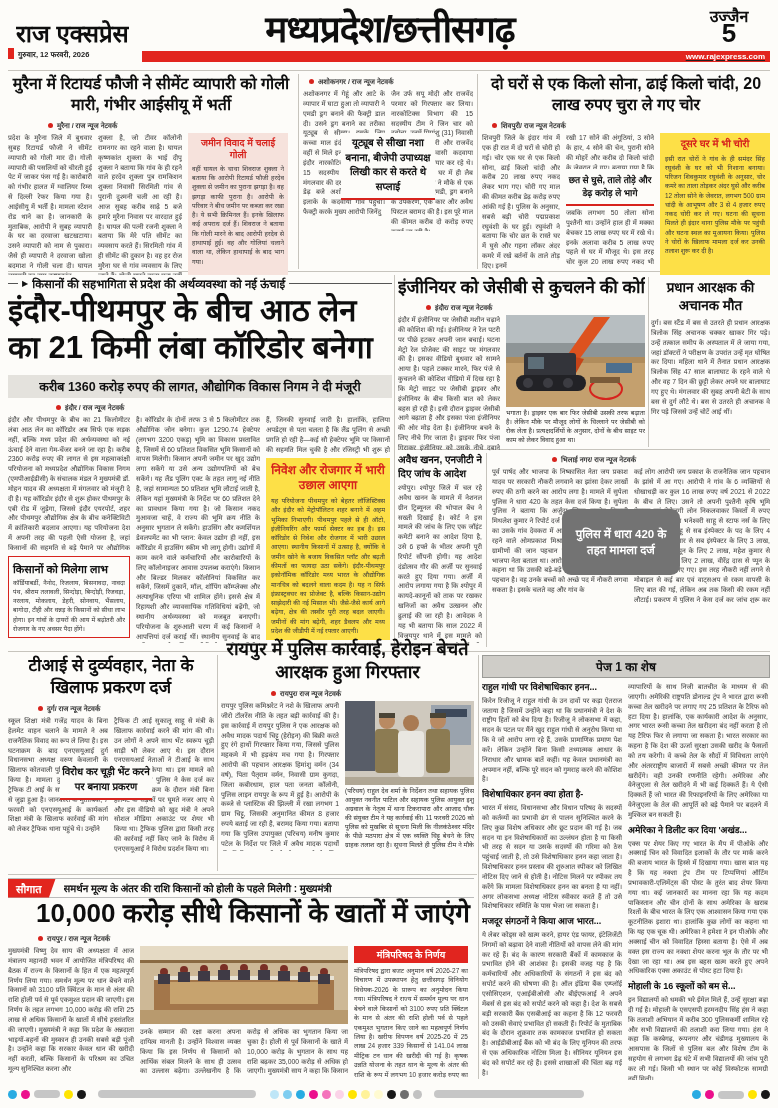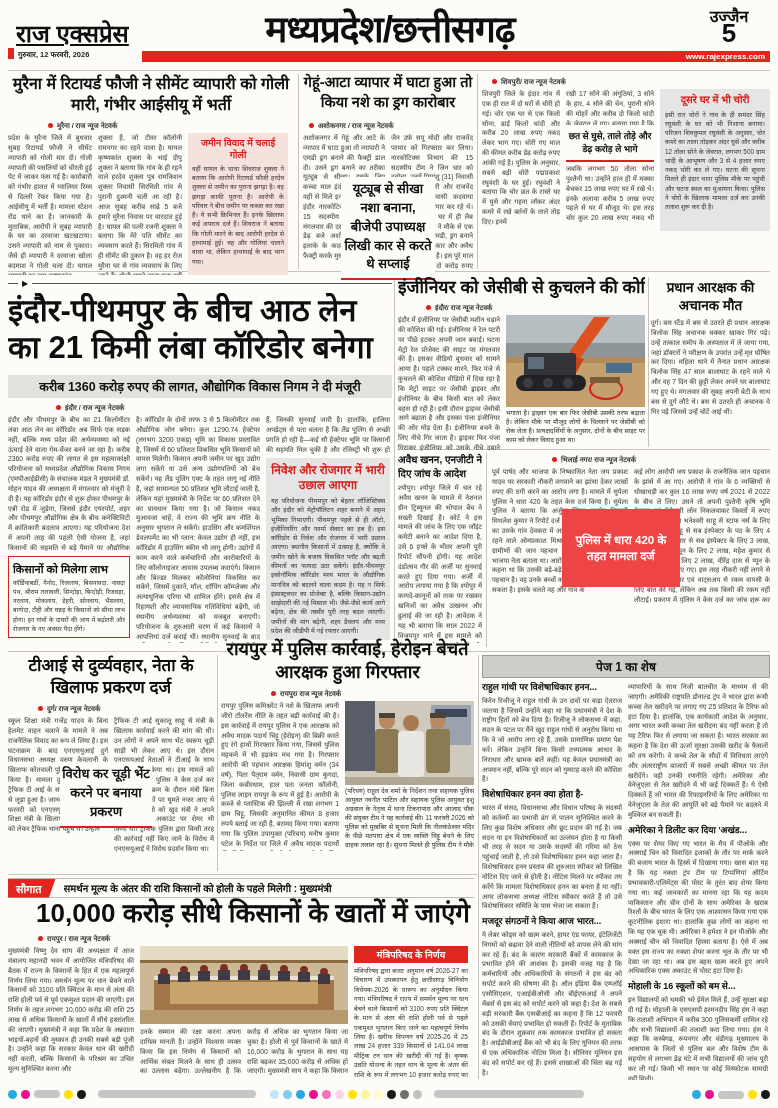--- a/index.html
+++ b/index.html
@@ -8,42 +8,42 @@
   .abs { position:absolute; }
   .bt { font-size:6.8px; line-height:1.45; text-align:justify; color:#3b3b3b; overflow:hidden; }
   .hl { font-weight:bold; color:#0e0e0e; overflow:hidden; }
   .byline { display:flex; align-items:center; gap:4px; font-size:7px; font-weight:bold; color:#3a3a3a; }
   .dot { width:5px; height:5px; border-radius:50%; background:#d7231d; flex:0 0 auto; }
   .vrule { position:absolute; width:1px; background:#c7c4bd; }
   .hrule { position:absolute; height:1px; background:#c7c4bd; }
   .cols { display:flex; gap:6px; }
   .col { overflow:hidden; }
   .pinkbox { background:#f6e2dc; padding:4px; overflow:hidden; }
-  .graybox { background:#e5e5e5; padding:5px; overflow:hidden; }
+  .graybox { background:#fde047; padding:5px; overflow:hidden; }
   .boxtitle { color:#d7231d; font-weight:bold; font-size:9.5px; text-align:center; line-height:1.25; margin-bottom:3px; }
-  .inset-note { background:#fdfcf9; font-weight:bold; font-size:13px; text-align:center; line-height:1.45; border-bottom:2.5px solid #d7231d; padding:3px 2px 4px; color:#111; }
-  .redstamp { background:#ef4444; color:#fff; font-weight:bold; font-size:11.5px; line-height:1.4; text-align:center; padding:23px 4px; }
+  .inset-note { background:#fdfcf9; font-weight:bold; font-size:10px; text-align:center; line-height:1.45; border-bottom:2.5px solid #d7231d; padding:3px 2px 4px; color:#111; }
+  .redstamp { background:#737373; color:#fff; font-weight:bold; font-size:11.5px; line-height:1.4; text-align:center; padding:17px 4px;border-radius:9px; }
   .itemhead { font-weight:bold; font-size:9px; color:#101010; margin:5px 0 2px; line-height:1.3; }
   .photo { display:block; }
   .cap { font-size:6.4px; line-height:1.4; text-align:justify; color:#333; overflow:hidden; }
   .mark { display:inline-block; width:9px; height:9px; border-radius:50%; margin-right:4px; vertical-align:middle; }
   .pill { display:inline-block; height:8px; border-radius:4px; background:#c6c6c6; margin-right:4px; vertical-align:middle; }
 </style>
 </head>
 <body>
 
-<div class="abs hl" style="left:16px;top:16px;font-size:24px;text-decoration:underline;">राज एक्सप्रेस</div>
+<div class="abs hl" style="left:16px;top:16px;font-size:24px;">राज एक्सप्रेस</div>
 <div class="abs" style="left:8px;top:47px;width:132px;height:13px;display:flex;align-items:center;gap:4px;">
   <span style="width:6px;height:11px;background:#e2251e;display:inline-block;"></span>
   <span style="font-size:7.5px;font-weight:bold;color:#222;">गुरुवार, 12 फरवरी, 2026</span>
 </div>
 <div class="abs hl" style="left:168px;top:2px;width:444px;text-align:center;font-size:37px;letter-spacing:-1px;">मध्यप्रदेश/छत्तीसगढ़</div>
 <div class="abs hl" style="left:688px;top:5px;width:82px;text-align:center;font-size:16px;">उज्जैन</div>
 <div class="abs hl" style="left:688px;top:18px;width:82px;text-align:center;font-size:26px;">5</div>
-<div class="abs" style="left:142px;top:51px;width:628px;height:11px;background:#e2251e;display:flex;justify-content:flex-end;align-items:center;padding-right:5px;">
+<div class="abs" style="left:142px;top:51px;width:628px;height:11px;background:#e2251e;display:flex;justify-content:flex-end;align-items:center;padding-right:5px;text-decoration:underline;">
   <span style="color:#fff;font-size:8px;font-weight:bold;">www.rajexpress.com</span>
 </div>
 
 <div class="hrule" style="left:8px;top:70px;width:762px;"></div>
 <div class="vrule" style="left:298px;top:74px;height:195px;"></div>
 <div class="vrule" style="left:477px;top:74px;height:195px;"></div>
 <div class="hrule" style="left:8px;top:271px;width:762px;"></div>
 <div class="vrule" style="left:394px;top:275px;height:374px;"></div>
 <div class="vrule" style="left:648px;top:277px;height:170px;"></div>
 <div class="hrule" style="left:398px;top:449px;width:372px;"></div>
@@ -63,35 +63,35 @@
     <div class="col bt" style="width:84px;">प्रदेश के मुरैना जिले में बुधवार सुबह रिटायर्ड फौजी ने सीमेंट व्यापारी को गोली मार दी। गोली व्यापारी की पसलियों को चीरती हुई पेट में जाकर फंस गई है। कारोबारी को गंभीर हालत में ग्वालियर रिम्स से दिल्ली रेफर किया गया है। आईसीयू में भर्ती है। मामला स्टेशन रोड थाने का है। जानकारी के मुताबिक, आरोपी ने सुबह व्यापारी के घर का दरवाजा खटखटाया। उसने व्यापारी को नाम से पुकारा। जैसे ही व्यापारी ने दरवाजा खोला बदमाश ने गोली चला दी। घायल व्यापारी का नाम कृष्णकांत</div>
     <div class="col bt" style="width:84px;">शुक्ला है, जो टीवर कॉलोनी रामनगर का रहने वाला है। घायल कृष्णकांत शुक्ला के भाई दीपू शुक्ला ने बताया कि गांव के ही रहने वाले हरदेव शुक्ला पुत्र रामकिशन शुक्ला निवासी सिरमिती गांव से पुरानी दुश्मनी चली आ रही है। आज सुबह करीब साढ़े 5 बजे हमारे मुरैना निवास पर वारदात हुई है। घायल की पत्नी रजनी शुक्ला ने बताया कि मेरे पति सीमेंट का व्यवसाय करते हैं। सिरमिती गांव में ही सीमेंट की दुकान है। वह हर रोज मुरैना घर से गांव व्यवसाय के लिए जाते हैं। गोली मारने वाला पता नहीं कौन था, लेकिन देखूंगी तो पहचान लूंगी।</div>
     <div class="pinkbox" style="width:100px;">
       <div class="boxtitle">जमीन विवाद में चलाई गोली</div>
       <div class="bt" style="font-size:6.4px;height:110px;">वहीं घायल के चाचा शिवराज शुक्ला ने बताया कि आरोपी रिटायर्ड फौजी हरदेव शुक्ला से जमीन का पुराना झगड़ा है। वह झगड़ा काफी पुराना है। आरोपी के परिवार ने बीच जमीन पर कब्जा कर रखा है। ये सभी क्रिमिनल हैं। इनके खिलाफ कई अपराध दर्ज हैं। शिवराज ने बताया कि गोली मारने के बाद आरोपी हरदेव से हाथापाई हुई। वह और गोलियां चलाने वाला था, लेकिन हाथापाई के बाद भाग गया।</div>
     </div>
   </div>
 </div>
 
 <div class="abs" style="left:303px;top:73px;width:170px;height:197px;">
-  <div class="hl" style="font-size:14.5px;line-height:1.35;text-align:center;height:44px;">गेहूं-आटा व्यापार में घाटा हुआ तो किया नशे का ड्रग कारोबार</div>
   <div class="byline" style="margin:4px 0 3px 6px;">
     <span class="dot"></span>
     <span>अशोकनगर / राज न्यूज नेटवर्क</span>
   </div>
   <div style="position:relative;height:142px;">
     <div class="cols" style="height:142px;">
       <div class="col bt" style="width:82px;">अशोकनगर में गेहूं और आटे के व्यापार में घाटा हुआ तो व्यापारी ने एमडी ड्रग बनाने की फैक्ट्री डाल दी। उसने ड्रग बनाने का तरीका यूट्यूब से सीखा। इसके लिए कच्चा माल इंदौर से मंगाता था। वहीं से मिले इनपुट के आधार पर इंदौर नारकोटिक्स डिपार्टमेंट की 15 सदस्यीय टीम सोमवार-मंगलवार की दरमियानी रात करीब डेढ़ बजे अशोकनगर में चंदेरी इलाके के कदवाया गांव पहुंची। फैक्ट्री करके मुख्य आरोपी जिनेंदु</div>
       <div class="col bt" style="width:82px;">जैन उर्फ सपू मोदी और राजवेंद परमार को गिरफ्तार कर लिया। नारकोटिक्स विभाग की 15 सदस्यीय टीम ने जिन चार को दबोचा, उनमें प्रियांशु (31) निवासी हाट का पूरा, चंदेरी और राजवेंद परमार (38) निवासी कदवाया केमिकल से ड्रग तैयार कर रहे थे। उन्होंने राजवेंद के घर में ही लैब बना रखी थी। टीम ने मौके से एक किलो से ज्यादा एमडी, ड्रग बनाने के उपकरण, एक कार और अवैध पिस्टल बरामद की है। इस पूरे माल की कीमत करीब दो करोड़ रुपए बताई जा रही है।</div>
     </div>
     <div class="abs inset-note" style="left:38px;top:44px;width:94px;">यूट्यूब से सीखा नशा बनाना, बीजेपी उपाध्यक्ष लिखी कार से करते थे सप्लाई</div>
   </div>
 </div>
 
 <div class="abs" style="left:482px;top:73px;width:288px;height:197px;">
+  <div class="hl" style="font-size:16px;line-height:1.32;text-align:center;height:44px;">दो घरों से एक किलो सोना, ढाई किलो चांदी, 20 लाख रुपए चुरा ले गए चोर</div>
   <div class="byline" style="margin:4px 0 3px 10px;">
     <span class="dot"></span>
     <span>शिवपुरी/ राज न्यूज नेटवर्क</span>
   </div>
   <div class="cols" style="height:142px;">
     <div class="col bt" style="width:78px;">शिवपुरी जिले के इंदार गांव में एक ही रात में दो घरों से चोरी हो गई। चोर एक घर से एक किलो सोना, ढाई किलो चांदी और करीब 20 लाख रुपए नकद लेकर भाग गए। चोरी गए माल की कीमत करीब डेढ़ करोड़ रुपए आंकी गई है। पुलिस के अनुसार, सबसे बड़ी चोरी पद्मप्रकाश रघुवंशी के घर हुई। रघुवंशी ने बताया कि चोर छत के रास्ते घर में घुसे और गहना लॉकर अंदर कमरे में रखे बर्तनों के ताले तोड़ दिए। इनमें</div>
     <div class="col" style="width:88px;overflow:hidden;">
       <div class="bt" style="height:36px;">रखी 17 सोने की अंगूठियां, 3 सोने के हार, 4 सोने की चेन, पुरानी सोने की मोहरें और करीब दो किलो चांदी के जेवरात ले गए। बताया गया है कि करीब 50-60 तोला सोना गया था,</div>
       <div class="inset-note" style="font-size:9px;margin:2px 0;">छत से घुसे, ताले तोड़े और डेढ़ करोड़ ले भागे</div>
       <div class="bt" style="height:60px;">जबकि लगभग 50 तोला सोना पुश्तैनी था। उन्होंने हाल ही में मक्का बेचकर 15 लाख रुपए घर में रखे थे। इनके अलावा करीब 5 लाख रुपए पहले से घर में मौजूद थे। इस तरह चोर कुल 20 लाख रुपए नकद भी अपने साथ ले गए।</div>
@@ -100,20 +100,21 @@
       <div class="boxtitle" style="font-size:10px;">दूसरे घर में भी चोरी</div>
       <div class="bt" style="font-size:6.4px;height:112px;">इसी रात चोरों ने गांव के ही समंदर सिंह रघुवंशी के घर को भी निशाना बनाया। परिजन शिवकुमार रघुवंशी के अनुसार, चोर कमरे का ताला तोड़कर अंदर घुसे और करीब 12 तोला सोने के जेवरात, लगभग 500 ग्राम चांदी के आभूषण और 3 से 4 हजार रुपए नकद चोरी कर ले गए। घटना की सूचना मिलते ही इंदार थाना पुलिस मौके पर पहुंची और घटना स्थल का मुआयना किया। पुलिस ने चोरों के खिलाफ मामला दर्ज कर उनकी तलाश शुरू कर दी है।</div>
     </div>
   </div>
 </div>
 
 <div class="abs" style="left:8px;top:275px;width:384px;height:374px;">
   <div style="display:flex;align-items:center;gap:4px;height:16px;">
     <span style="width:10px;height:1px;background:#555;"></span>
     <span style="font-size:8px;color:#111;">▶</span>
+    <span style="font-weight:bold;font-size:11.5px;color:#111;white-space:nowrap;">किसानों की सहभागिता से प्रदेश की अर्थव्यवस्था को नई ऊंचाई</span>
     <span style="flex:1;height:1px;background:#555;"></span>
   </div>
   <div class="hl" style="font-size:31px;line-height:1.18;height:78px;margin-top:2px;">इंदौर-पीथमपुर के बीच आठ लेन का 21 किमी लंबा कॉरिडोर बनेगा</div>
   <div style="background:#e4e2dd;font-size:12.5px;font-weight:bold;color:#111;text-align:center;padding:3px 4px;margin-top:4px;overflow:hidden;white-space:nowrap;">करीब 1360 करोड़ रुपए की लागत, औद्योगिक विकास निगम ने दी मंजूरी</div>
   <div class="byline" style="margin:5px 0 3px 48px;">
     <span class="dot"></span>
     <span>इंदौर / राज न्यूज नेटवर्क</span>
   </div>
   <div class="cols" style="height:228px;">
     <div class="col" style="width:122px;overflow:hidden;">

